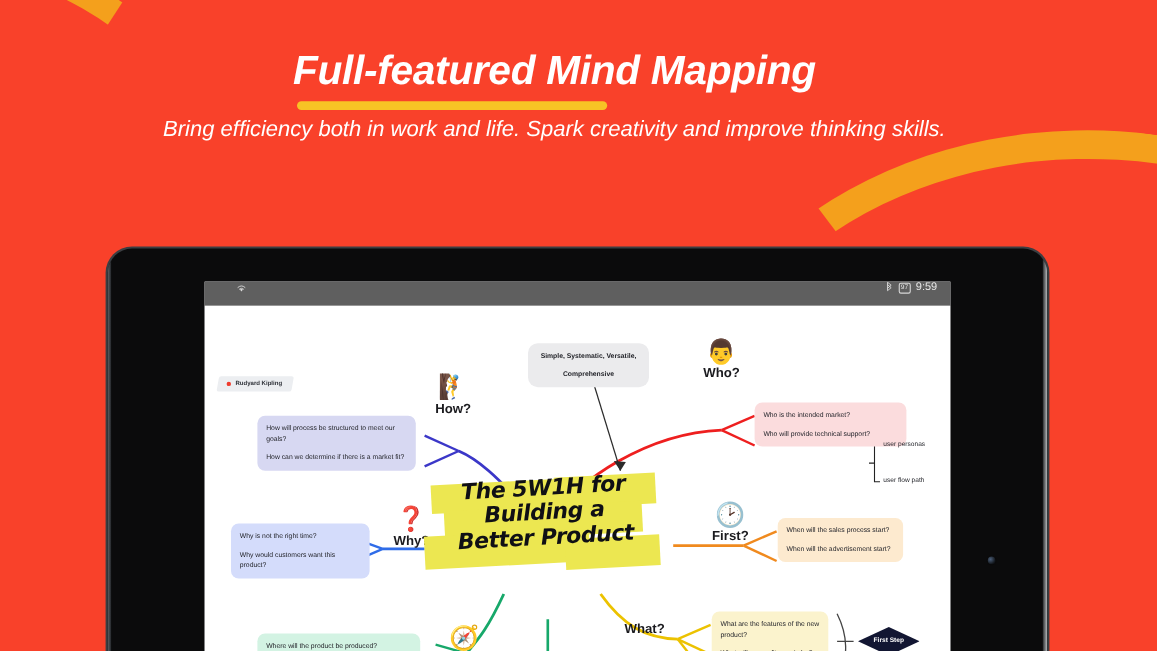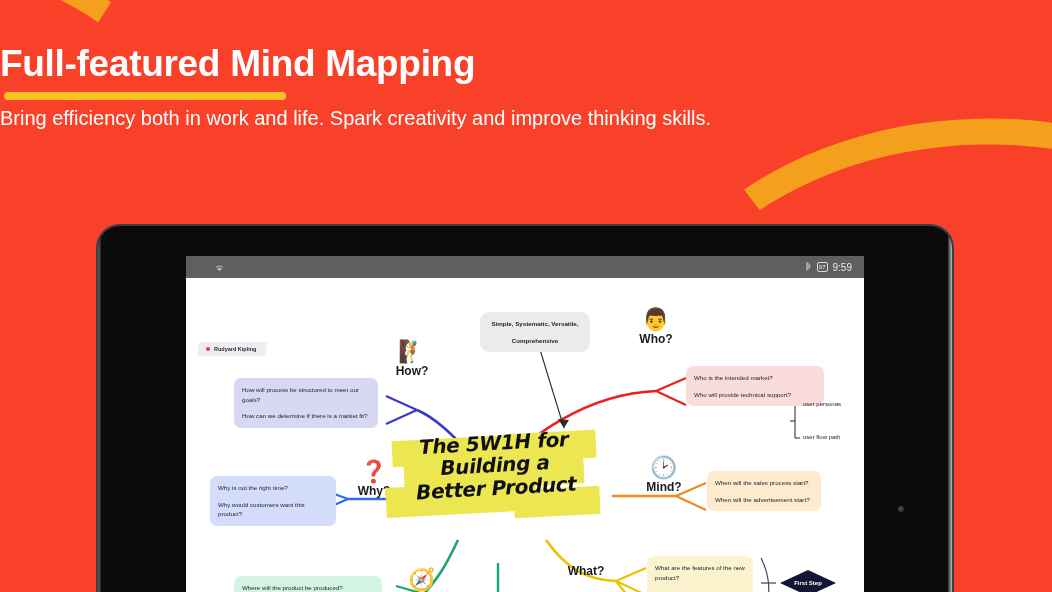--- a/index.html
+++ b/index.html
@@ -15,21 +15,21 @@
     left:-420px; top:-60px; width:700px; height:760px;
     border-width:24px; border-left-color:#f4a01c; border-top-color:#f4a01c;
     transform:rotate(-12deg);
   }
   .swoosh-right {
     left:600px; top:120px; width:820px; height:680px;
     border-width:26px; border-top-color:#f4a01c; border-right-color:#f4a01c;
     transform:rotate(8deg);
   }
   
-  .header { position:absolute; top:0; left:0; width:1008px; text-align:left; z-index:5; }
+  .header { position:absolute; top:0; left:0; width:1008px; text-align:center; z-index:5;font-style:italic; }
   .title-wrap { position:relative; display:inline-block; margin-top:44px; }
   .title { font-size:37px; font-weight:bold; color:#ffffff; letter-spacing:-0.3px; line-height:1.1; white-space:nowrap; }
   .title-underline {
     position:absolute; left:4px; top:48px; width:282px; height:8px;
     background:#f7c325; border-radius:5px;
   }
   .subtitle { margin-top:22px; font-size:20px; color:#ffffff; font-weight:normal; white-space:nowrap; }
   
   .tablet {
     position:absolute; left:98px; top:226px; width:854px; height:400px;
@@ -39,21 +39,21 @@
     z-index:4; overflow:hidden;
   }
   .tablet-edge-right { position:absolute; right:0; top:0; width:4px; height:100%; background:linear-gradient(to right,#2a2d30,#b9bcbe); }
   .tablet-edge-left { position:absolute; left:0; top:0; width:3px; height:100%; background:linear-gradient(to left,#23262a,#5d6064); }
   .camera { position:absolute; left:800px; top:280px; width:7px; height:7px; border-radius:50%;
             background:radial-gradient(circle at 35% 35%,#4c5f7a,#101317 70%); box-shadow:0 0 1px #000; }
   
   .screen { position:absolute; left:88px; top:30px; width:678px; height:370px; background:#ffffff; overflow:hidden; }
   .statusbar {
     height:22px; background:#5f5f5f; color:#e8e8e8;
-    display:flex; align-items:center; justify-content:space-between;
+    display:flex; align-items:flex-start; justify-content:space-between;
     padding:0 12px 0 28px; font-size:9px;
   }
   .status-right { display:flex; align-items:center; gap:5px; }
   .batt { border:1px solid #d8d8d8; border-radius:2px; padding:0 1px; font-size:6px; line-height:8px; }
   .clock { font-size:10px; }
   
   .canvas { position:relative; width:678px; height:348px; background:#fff; }
   .canvas svg.lines { position:absolute; left:0; top:0; width:678px; height:348px; overflow:visible; }
   .node { position:absolute; }
   .tag {
@@ -198,21 +198,21 @@
       </div>
       <div class="bubble b-pink" style="left:500px; top:88px; width:138px;">
         <p>Who is the intended market?</p>
         <p>Who will provide technical support?</p>
       </div>
       <div class="sub-list" style="left:617px; top:122px;">user personas</div>
       <div class="sub-list" style="left:617px; top:155px;">user flow path</div>
 
       <div class="node" style="left:450px; top:178px; width:56px;">
         <div class="branch-icon">🕑</div>
-        <div class="branch-label">Mind?</div>
+        <div class="branch-label">First?</div>
       </div>
       <div class="bubble b-orange" style="left:521px; top:193px; width:114px;">
         <p>When will the sales process start?</p>
         <p>When will the advertisement start?</p>
       </div>
 
       <div class="node" style="left:164px; top:182px; width:48px;">
         <div class="branch-icon">❓</div>
         <div class="branch-label">Why?</div>
       </div>

